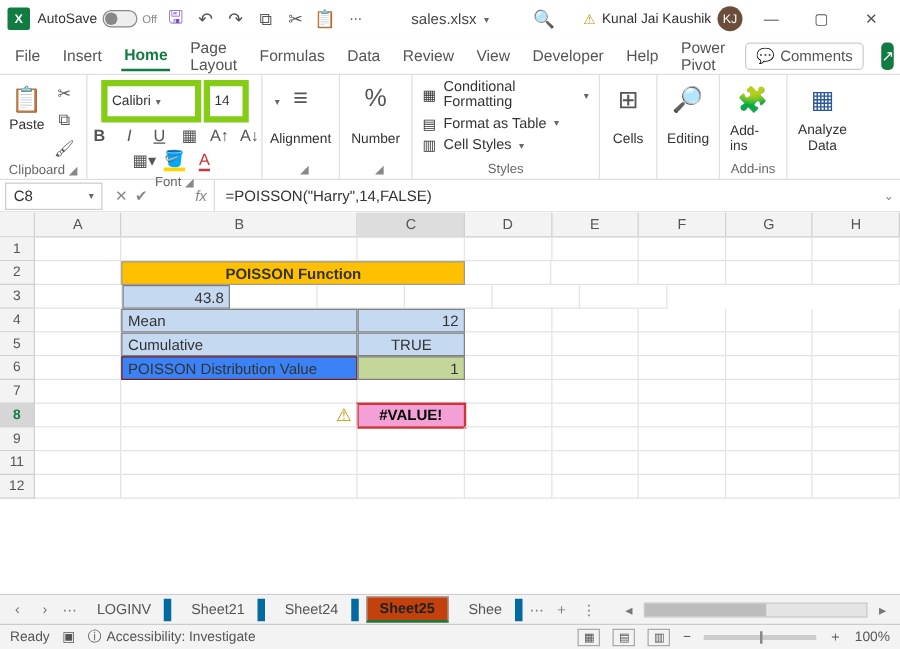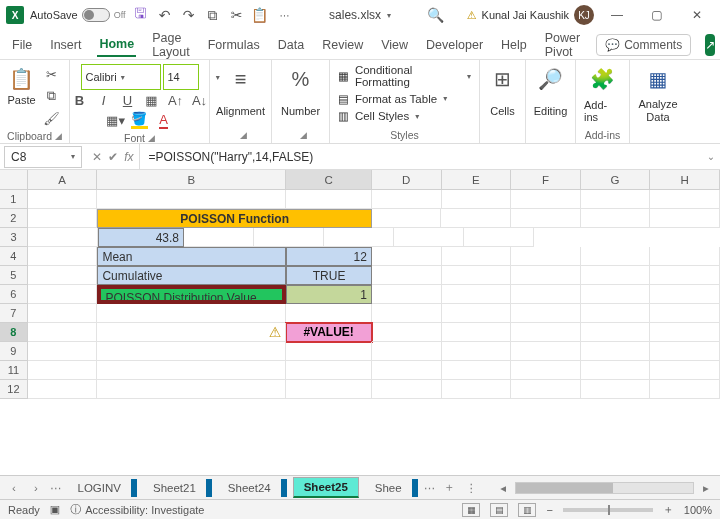--- a/index.html
+++ b/index.html
@@ -26,21 +26,21 @@
   .share-btn{width:24px;height:22px;background:#107c41;border-radius:4px;color:#fff;display:flex;align-items:center;justify-content:center;font-size:12px;}
 
   
   .ribbon { display:flex; height:84px; background:#fff; border-bottom:1px solid #ddd;}
   .group { border-right:1px solid #e0e0e0; padding:4px 8px 2px; display:flex; flex-direction:column; align-items:center; justify-content:space-between; min-width:0;}
   .group-label{font-size:10.5px;color:#666;text-align:center;padding-top:2px;display:flex;align-items:center;gap:3px;}
   .launcher{font-size:9px;color:#888;}
   .big-icon{width:30px;height:30px;display:flex;align-items:center;justify-content:center;font-size:20px;color:#555;}
   .mini{width:22px;height:20px;display:flex;align-items:center;justify-content:center;font-size:13px;color:#555;cursor:pointer;}
   .row{display:flex;gap:2px;align-items:center;}
-  .fontbox{border:1px solid #84cc16;height:20px;font-size:11px;padding:12px 4px;display:flex;align-items:center;gap:4px;background:#fff;}
+  .fontbox{border:5px solid #84cc16;height:20px;font-size:11px;padding:12px 4px;display:flex;align-items:center;gap:4px;background:#fff;}
   .drop{font-size:8px;color:#666;}
   .underline-a{border-bottom:2px solid #d13438;}
   .red-a{color:#d13438;}
 
   
   .refbar{display:flex;align-items:center;height:26px;background:#fff;border-bottom:1px solid #ddd;}
   .namebox{width:78px;height:22px;border:1px solid #ccc;margin:0 4px;padding:0 6px;font-size:12px;display:flex;align-items:center;justify-content:space-between;}
   .fx-icons{display:flex;gap:6px;color:#888;font-size:12px;padding:0 6px;border-right:1px solid #ddd;height:100%;align-items:center;}
   .formula-input{flex:1;padding:0 8px;font-size:12px;color:#333;}
   .expand{width:18px;text-align:center;font-size:10px;color:#888;}
@@ -54,31 +54,31 @@
   .rows{}
   .grow{display:flex;height:19px;}
   .rh{width:28px;background:#f3f3f3;border-right:1px solid #d0d0d0;border-bottom:1px solid #d0d0d0;text-align:center;font-size:11px;color:#555;line-height:19px;}
   .rh.sel{background:#d6d6d6;color:#107c41;font-weight:600;}
   .cell{border-right:1px solid #e3e3e3;border-bottom:1px solid #e3e3e3;padding:0 4px;font-size:12px;line-height:19px;overflow:hidden;white-space:nowrap;}
   .cell.a{width:70px;} .cell.b{width:190px;} .cell.c{width:86px;} .cell.o{width:70px;}
   
   .hdr-merge{width:276px;background:#ffc000;text-align:center;font-weight:bold;border:1px solid #9c9c9c;}
   .tbl-b{background:#c5d9f1;border:1px solid #808080;}
   .tbl-c{background:#c5d9f1;border:1px solid #808080;text-align:right;}
-  .grn-b{background:#22c55e;border:4px solid #7f1d1d;}
+  .grn-b{background:#3b82f6;border:1px solid #7f1d1d;}
   .grn-c{background:#c4d79b;border:1px solid #808080;text-align:right;}
   .sel-cell{outline:2px solid #d13438;outline-offset:-1px;}
   .err-cell{background:#f2a0d6;color:#000;font-weight:600;text-align:center;}
   .warn-tri{color:#c09000;font-size:14px;}
 
   
   .sheet-strip{display:flex;align-items:center;height:24px;background:#f3f3f3;border-top:1px solid #ccc;padding:0 6px;gap:6px;font-size:11.5px;}
   .nav-btn{width:16px;text-align:center;color:#777;cursor:pointer;}
   .sheet-tab{padding:3px 10px;color:#555;cursor:pointer;border-right:6px solid #0369a1;}
-  .sheet-tab.active{background:#5eead4;border:1px solid #aaa;border-bottom:2px solid #107c41;font-weight:600;color:#222;}
+  .sheet-tab.active{background:#c2410c;border:1px solid #aaa;border-bottom:2px solid #107c41;font-weight:600;color:#222;}
   .more-dots{color:#777;}
   .hscroll{flex:1;margin-left:10px;display:flex;align-items:center;gap:4px;}
   .hscroll-track{flex:1;height:12px;background:#e4e4e4;border:1px solid #ccc;position:relative;}
   .hscroll-thumb{position:absolute;left:0;top:0;height:100%;width:55%;background:#bdbdbd;}
 
   
   .statusbar{display:flex;align-items:center;height:20px;background:#f3f3f3;border-top:1px solid #ccc;font-size:11px;color:#555;padding:0 8px;gap:10px;}
   .view-btn{width:18px;height:14px;border:1px solid #aaa;font-size:9px;display:flex;align-items:center;justify-content:center;}
   .zoom-track{width:90px;height:4px;background:#ccc;position:relative;}
   .zoom-track::after{content:'';position:absolute;left:50%;top:-3px;width:2px;height:10px;background:#888;}
@@ -259,21 +259,21 @@
 </div>
 
 <div class="refbar">
   <div class="namebox">
     <span>C8</span>
     <span class="drop">▾</span>
   </div>
   <div class="fx-icons">
     <span>✕</span>
     <span>✔</span>
-    <span style="font-style:italic;">fx</span>
+    <span style="font-style:italic;margin-left:32px;">fx</span>
   </div>
   <div class="formula-input">=POISSON("Harry",14,FALSE)</div>
   <div class="expand">⌄</div>
 </div>
 
 <div class="grid-area">
   <div class="col-head">
     <div class="corner"></div>
     <div class="ch a">A</div>
     <div class="ch b">B</div>

